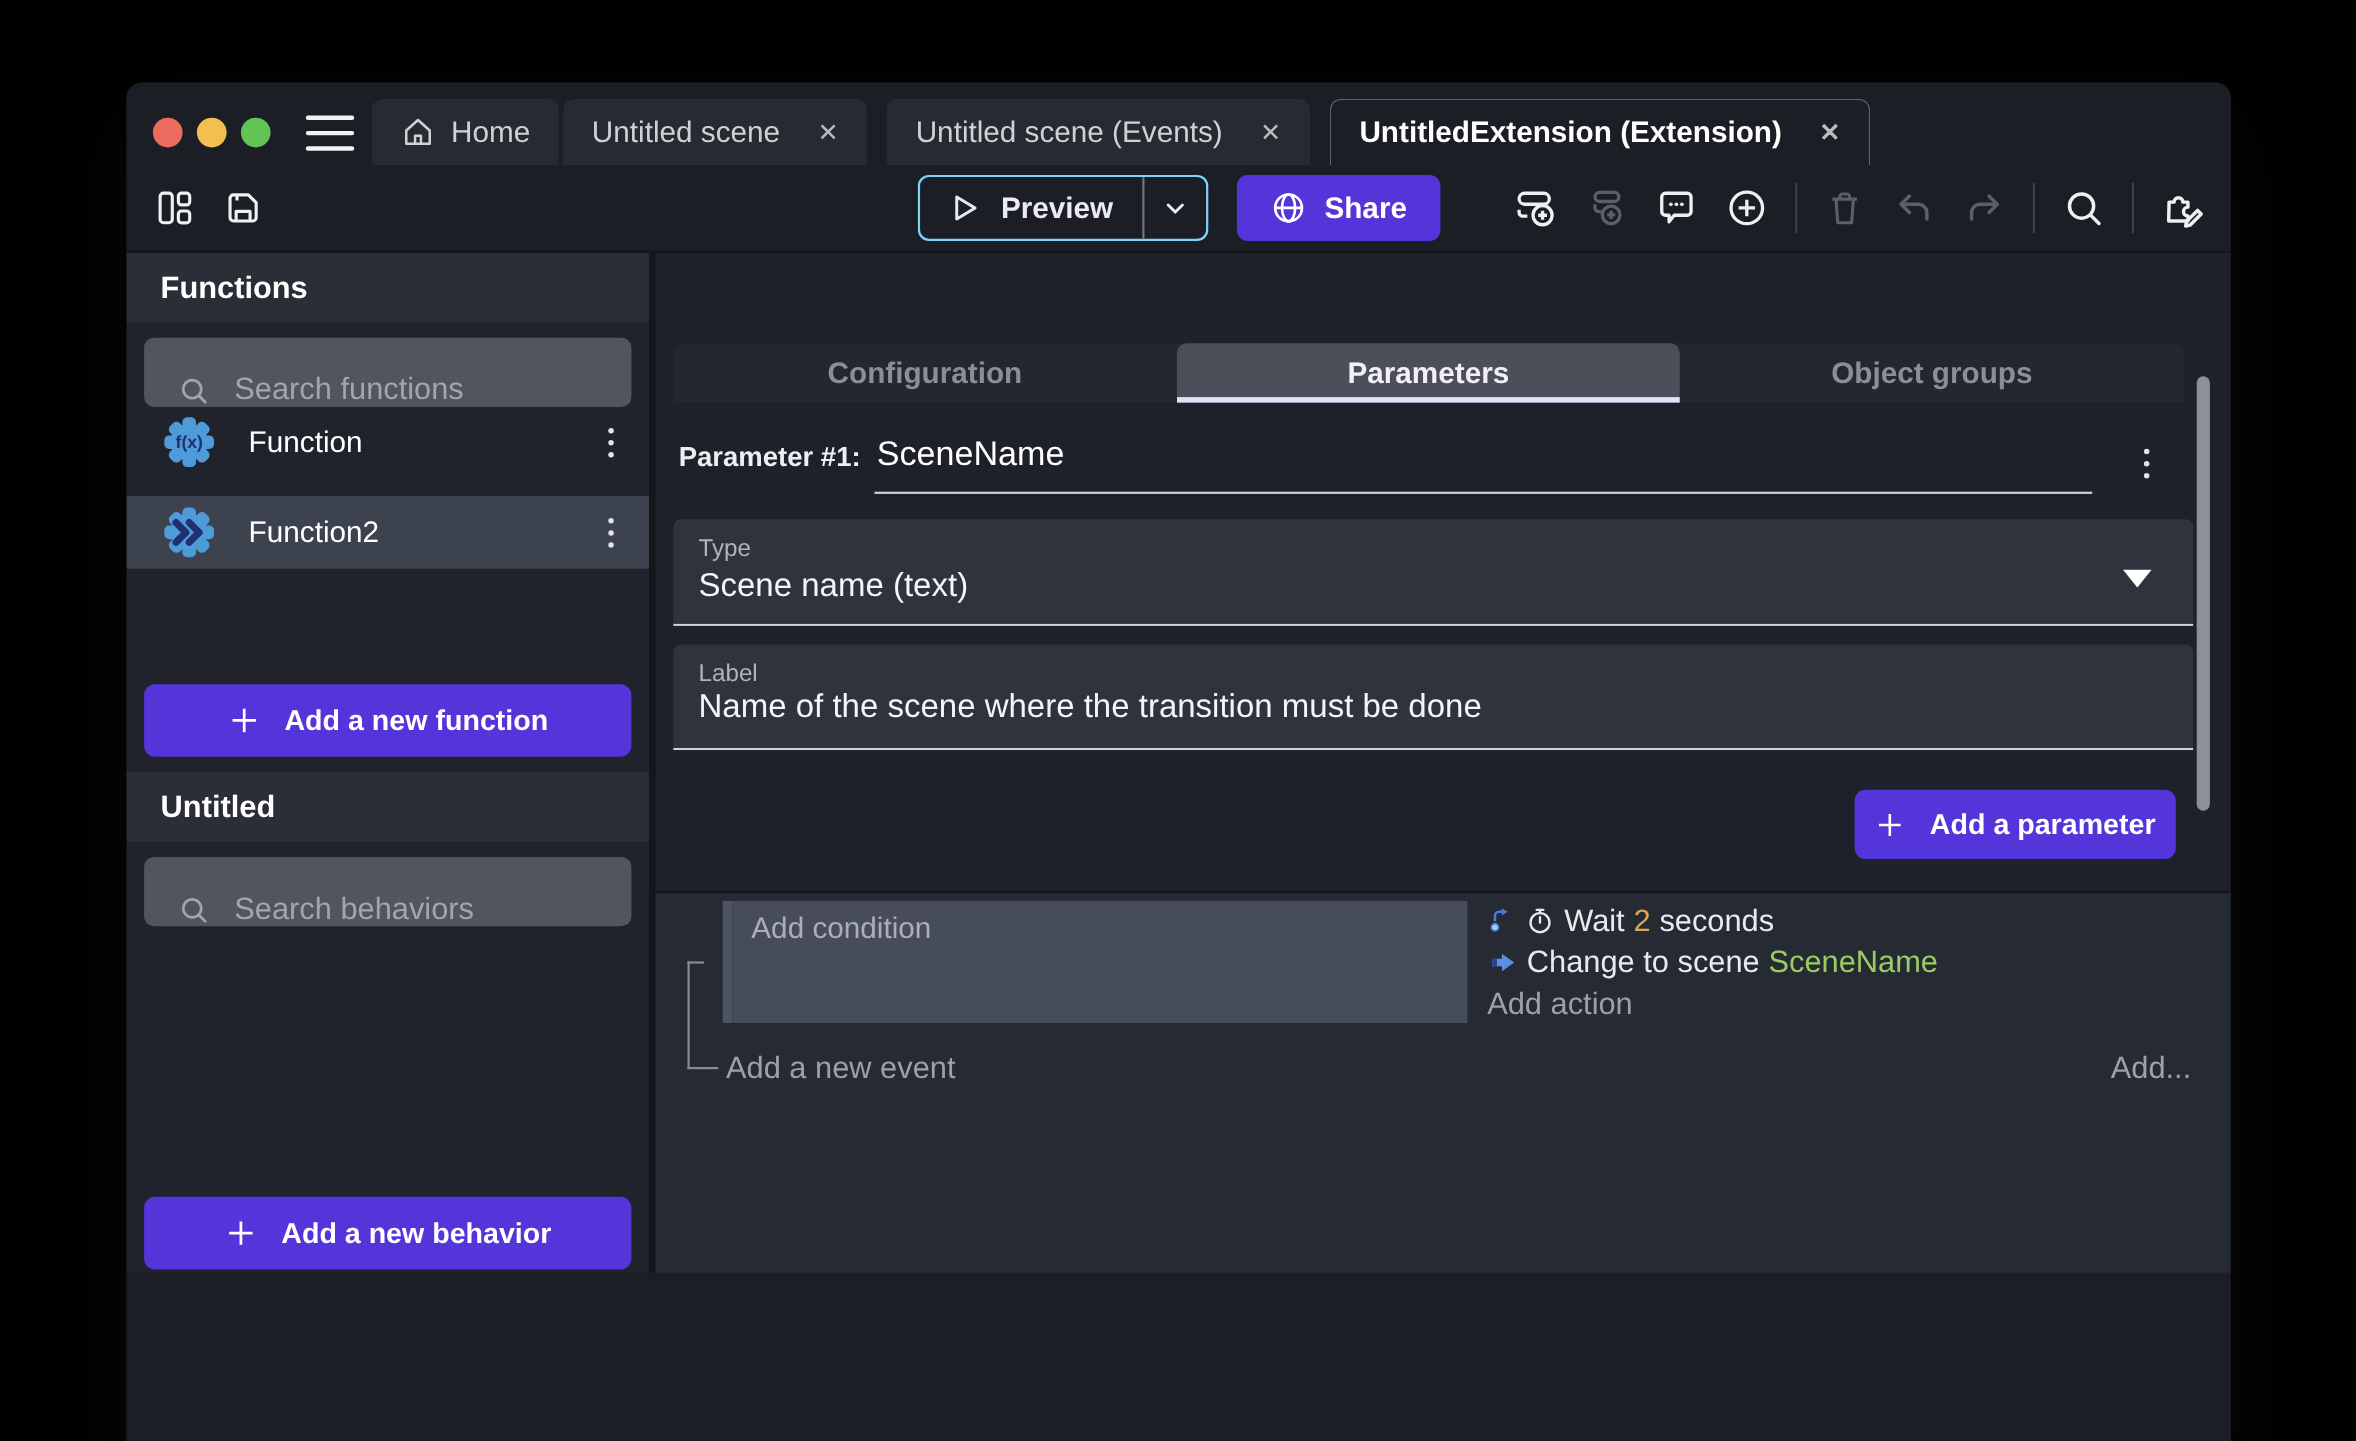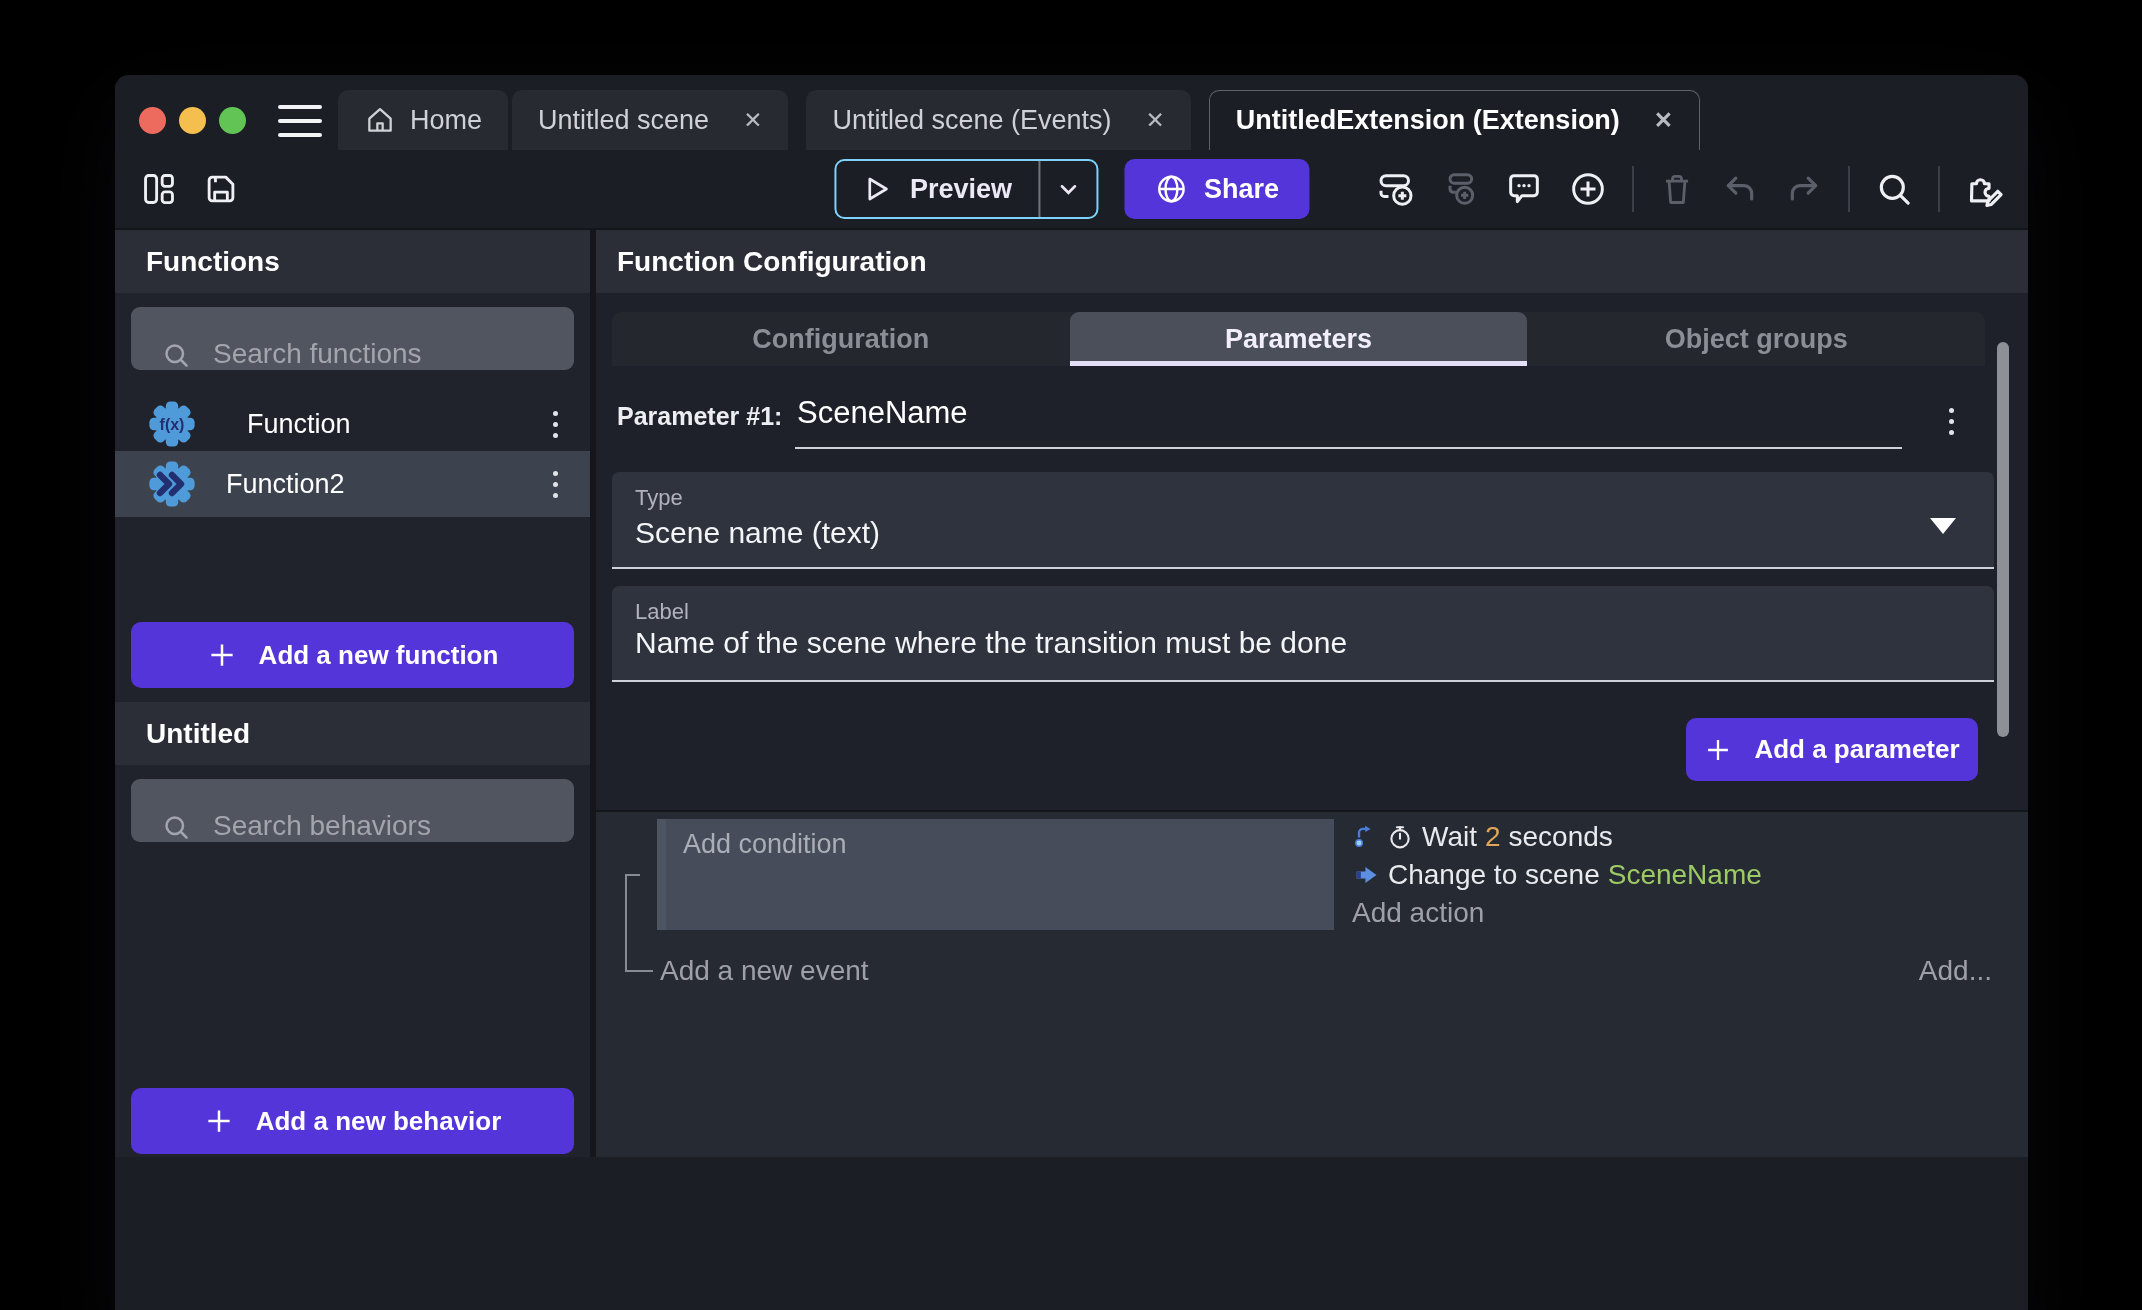--- a/index.html
+++ b/index.html
@@ -288,21 +288,21 @@
         <div class="search-field" style="top:77px;">
           <span class="icon">
             <svg width="30" height="30" viewBox="0 0 24 24" fill="none" stroke="#a2a5ac" stroke-width="2">
                 <circle cx="11" cy="11" r="6.6"></circle>
                 <path d="M15.8 15.8 L20.5 20.5" stroke-linecap="round"></path>
               </svg>
           </span>
           <input type="text" placeholder="Search functions" style="">
         </div>
 
-        <div class="fn-row" style="top:161px;gap:21px;">
+        <div class="fn-row" style="top:139px;">
           <span class="icon">
             <svg width="48" height="48" viewBox="-12 -12 24 24">
                 <g fill="#4f9bd9">
                   <rect x="-3.1" y="-11.3" width="6.2" height="22.6" rx="2.2"></rect>
                   <rect x="-3.1" y="-11.3" width="6.2" height="22.6" rx="2.2" transform="rotate(45)"></rect>
                   <rect x="-3.1" y="-11.3" width="6.2" height="22.6" rx="2.2" transform="rotate(90)"></rect>
                   <rect x="-3.1" y="-11.3" width="6.2" height="22.6" rx="2.2" transform="rotate(135)"></rect>
                   <circle r="8.4"></circle>
                 </g>
                 <text y="2.8" text-anchor="middle" font-size="8" font-weight="bold" fill="#232e6f" font-family="Liberation Sans, sans-serif">f(x)</text>
@@ -367,23 +367,20 @@
           <span class="icon">
             <svg width="30" height="30" viewBox="0 0 24 24" fill="none" stroke="#fff" stroke-width="2">
                 <path d="M12 3.5 v17 M3.5 12 h17"></path>
               </svg>
           </span>
           <span>Add a new behavior</span>
         </div>
       </div>
 
       <div class="main">
-        <div class="strip" style="top:0; padding-left:21px;">
-          <span>Function Configuration</span>
-        </div>
 
         <div class="cfg-tabs">
           <div class="cfg-tab">
             <span>Configuration</span>
           </div>
           <div class="cfg-tab active">
             <span>Parameters</span>
             <span class="underline"></span>
           </div>
           <div class="cfg-tab">

